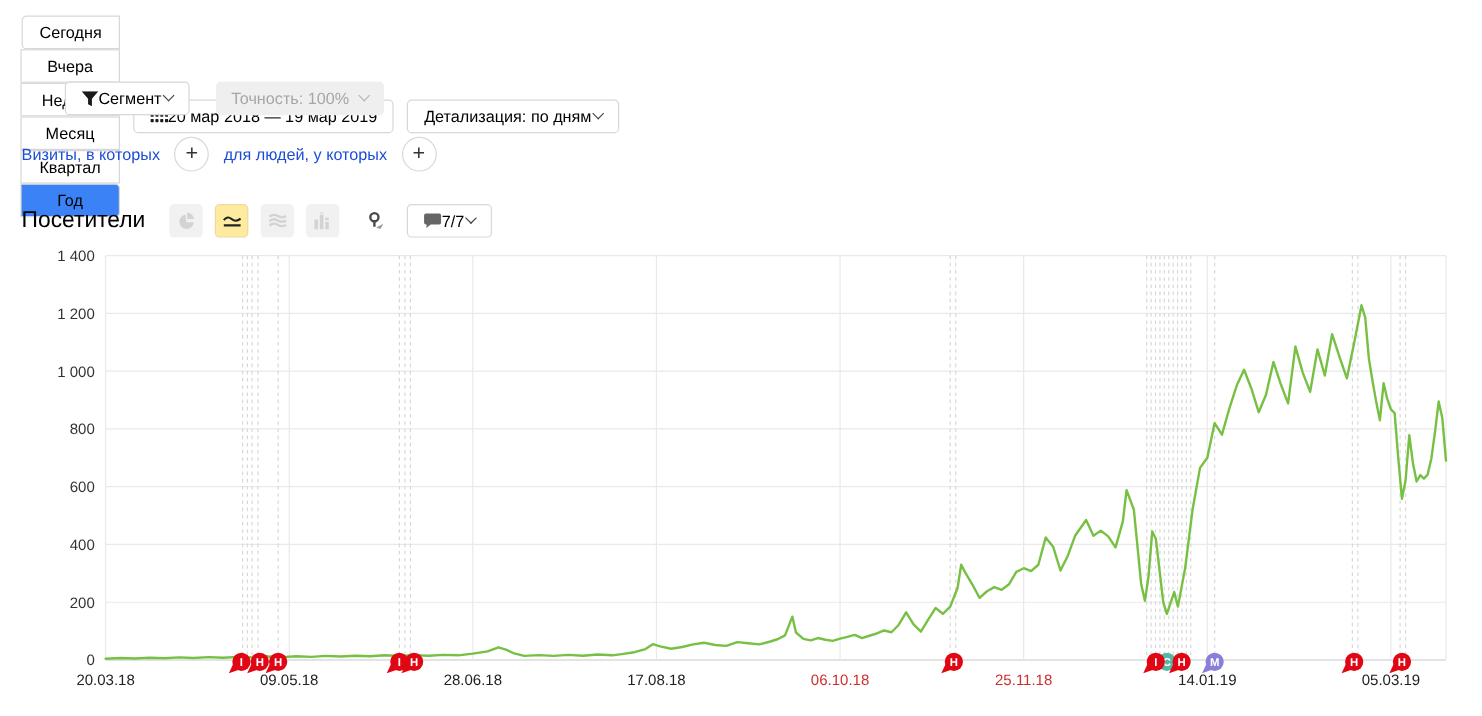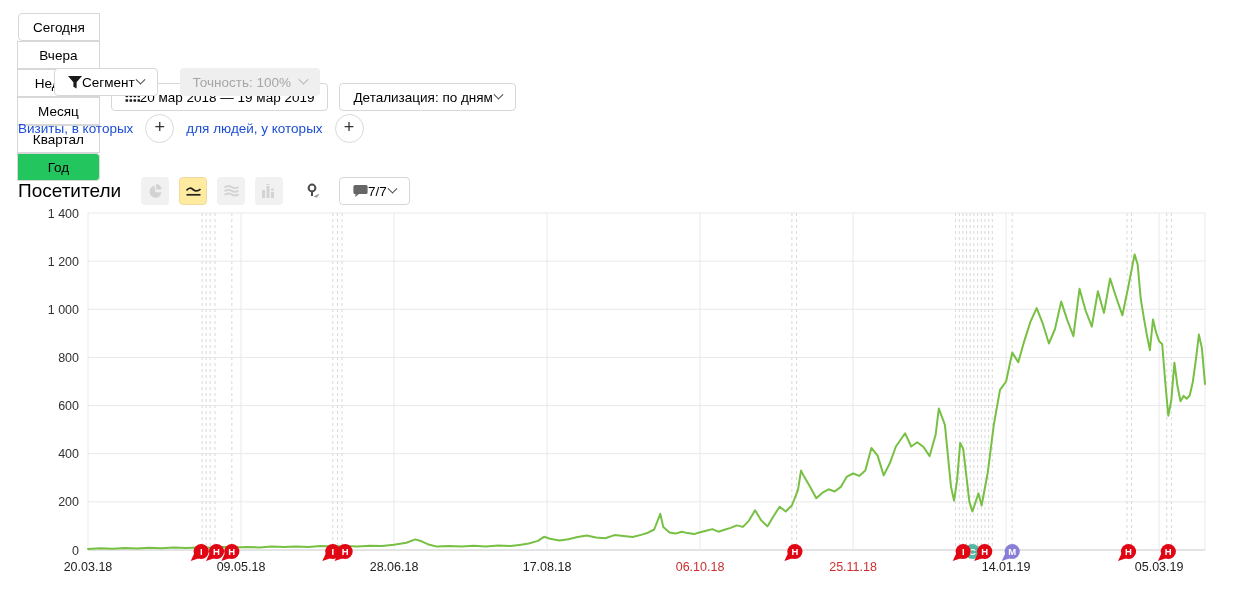--- a/index.html
+++ b/index.html
@@ -2,28 +2,28 @@
 <html><head>
 <meta charset="utf-8">
 <style>
   * { box-sizing: border-box; margin: 0; padding: 0; }
   html,body { width:1235px; height:597px; background:#fff; font-family:"Liberation Sans", sans-serif; color:#000; overflow:hidden; }
   .page { position:relative; width:1235px; height:597px; }
   .row { position:absolute; left:18px; display:flex; align-items:center; z-index:2; }
   .row1 { top:13px; }
   .row2 { top:68px;margin-left:36px; }
   .row3 { top:113px; height:30px; }
-  .row4 { top:176px; height:30px;justify-content:flex-end; }
+  .row4 { top:169px; height:30px;justify-content:flex-end; }
 
   .segmented { display:flex;flex-direction:column; }
   .seg-btn { height:28px; padding:0 14px; background:#fff; border:1px solid #d7d7d7; margin-left:-1px;
              font-family:inherit; font-size:13.5px; color:#000; cursor:pointer; white-space:nowrap; }
   .seg-btn:first-child { border-radius:4px 0 0 4px; margin-left:0; }
   .seg-btn:last-child { border-radius:0 4px 4px 0; }
-  .seg-btn.active { background:#22c55e; }
+  .seg-btn.active { background:#3b82f6; }
 
   .btn { height:28px; display:inline-flex; align-items:center; padding:0 13px; background:#fff;
          border:1px solid #d7d7d7; border-radius:4px; font-family:inherit; font-size:13.5px; color:#000; cursor:pointer; white-space:nowrap; }
   .gap12 { width:11px; }
 
   .chev { width:7px; height:7px; border-right:1.5px solid #444; border-bottom:1.5px solid #444;
           transform:rotate(45deg) translate(-2px,-2px); display:inline-block; margin-left:2px; }
   .chev.gray { border-color:#b3b3b3; }
 
   .accuracy { height:28px; display:inline-flex; align-items:center; gap:7px; padding:7px 13px; background:#efefef;

